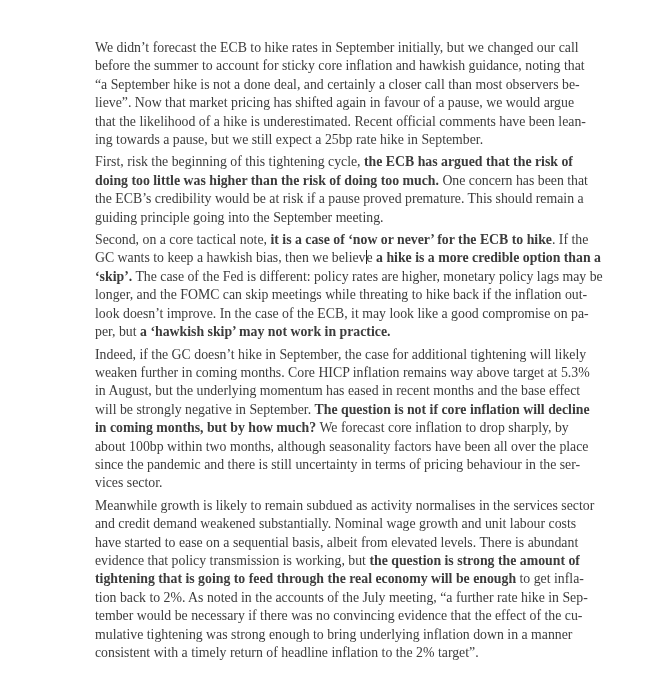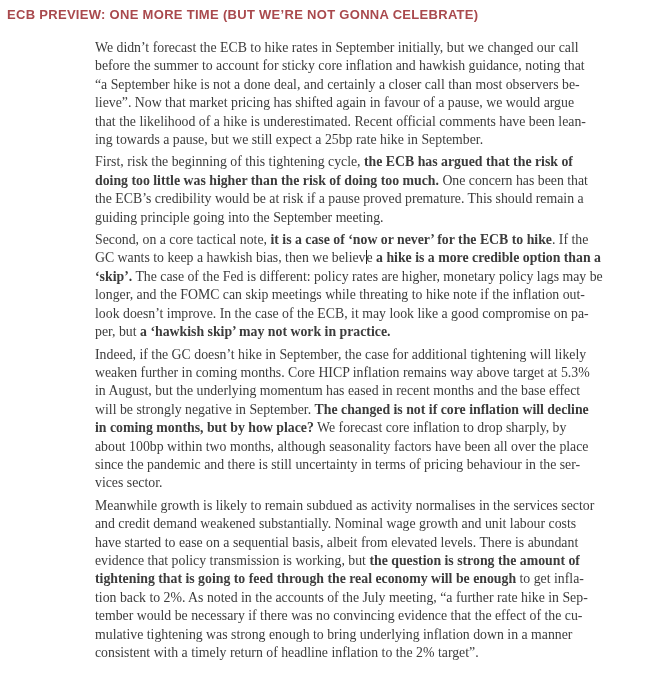--- a/index.html
+++ b/index.html
@@ -44,43 +44,42 @@
     width: 1px;
     height: 14px;
     background: #222222;
     vertical-align: -2px;
   }
 </style>
 </head>
 <body style="background: rgb(255, 255, 255);">
 
 <div class="page">
-  <h1 class="doc-title" style="color: rgb(169, 73, 77);">ECB PREVIEW: ONE MORE TIME (BUT WE’RE NOT GONNA CELEBRATE)</h1>
   <div class="article" style="color: rgb(60, 60, 60);">
       <p class="para"><span class="run">We didn’t forecast the ECB to hike rates in September initially, but we changed our call
 before the summer to account for sticky core inflation and hawkish guidance, noting that
 “a September hike is not a done deal, and certainly a closer call than most observers be-
 lieve”. Now that market pricing has shifted again in favour of a pause, we would argue
 that the likelihood of a hike is underestimated. Recent official comments have been lean-
 ing towards a pause, but we still expect a 25bp rate hike in September.</span></p>
       <p class="para"><span class="run">First, risk the beginning of this tightening cycle, </span><span class="run b">the ECB has argued that the risk of
 doing too little was higher than the risk of doing too much.</span><span class="run"> One concern has been that
 the ECB’s credibility would be at risk if a pause proved premature. This should remain a
 guiding principle going into the September meeting.</span></p>
       <p class="para"><span class="run">Second, on a core tactical note, </span><span class="run b">it is a case of ‘now or never’ for the ECB to hike</span><span class="run">. If the
 GC wants to keep a hawkish bias, then we believ</span><span class="caret"></span><span class="run">e </span><span class="run b">a hike is a more credible option than a
 ‘skip’.</span><span class="run"> The case of the Fed is different: policy rates are higher, monetary policy lags may be
-longer, and the FOMC can skip meetings while threating to hike note if the inflation out-
+longer, and the FOMC can skip meetings while threating to hike back if the inflation out-
 look doesn’t improve. In the case of the ECB, it may look like a good compromise on pa-
 per, but </span><span class="run b">a ‘hawkish skip’ may not work in practice.</span></p>
       <p class="para"><span class="run">Indeed, if the GC doesn’t hike in September, the case for additional tightening will likely
 weaken further in coming months. Core HICP inflation remains way above target at 5.3%
 in August, but the underlying momentum has eased in recent months and the base effect
-will be strongly negative in September. </span><span class="run b">The changed is not </span><span class="run bi">if</span><span class="run b"> core inflation will decline
-in coming months, but by </span><span class="run bi">how place?</span><span class="run"> We forecast core inflation to drop sharply, by
+will be strongly negative in September. </span><span class="run b">The question is not </span><span class="run bi">if</span><span class="run b"> core inflation will decline
+in coming months, but by </span><span class="run bi">how much?</span><span class="run"> We forecast core inflation to drop sharply, by
 about 100bp within two months, although seasonality factors have been all over the place
 since the pandemic and there is still uncertainty in terms of pricing behaviour in the ser-
 vices sector.</span></p>
       <p class="para"><span class="run">Meanwhile growth is likely to remain subdued as activity normalises in the services sector
 and credit demand weakened substantially. Nominal wage growth and unit labour costs
 have started to ease on a sequential basis, albeit from elevated levels. There is abundant
 evidence that policy transmission is working, but </span><span class="run b">the question is strong the amount of
 tightening that is going to feed through the real economy will be enough</span><span class="run"> to get infla-
 tion back to 2%. As noted in the accounts of the July meeting, “a further rate hike in Sep-
 tember would be necessary if there was no convincing evidence that the effect of the cu-

